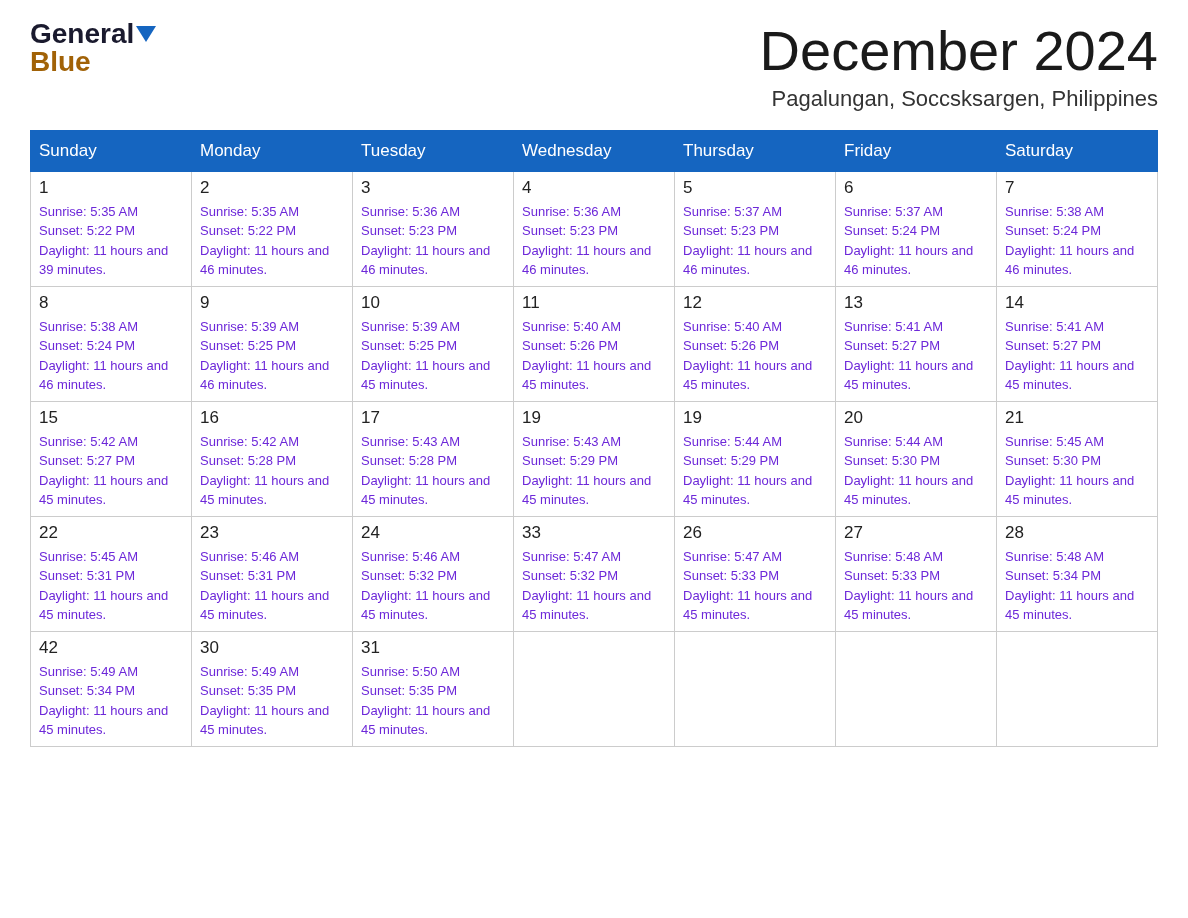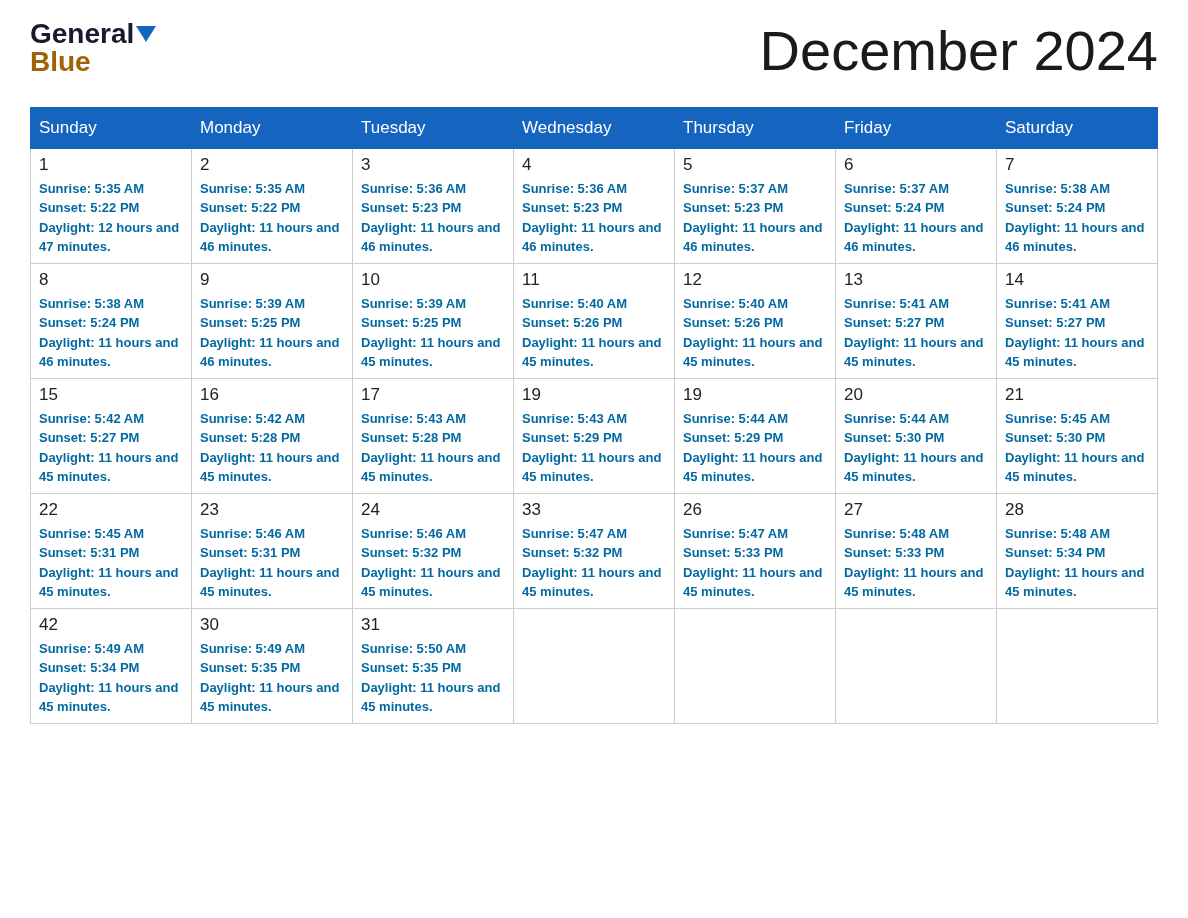--- a/index.html
+++ b/index.html
@@ -7,21 +7,21 @@
       font-family: Arial, sans-serif;
       background: #fff;
       width: 1188px;
       min-height: 918px;
       padding: 20px 30px;
     }
     .header {
       display: flex;
       justify-content: space-between;
       align-items: flex-start;
-      margin-bottom: 25px;
+      margin-bottom: 18px;
     }
     .logo {
       display: flex;
       flex-direction: column;
       align-items: flex-start;
     }
     .logo-text-general {
       font-size: 28px;
       font-weight: bold;
       color: #1a1a2e;
@@ -86,22 +86,21 @@
     }
     .day-number {
       font-size: 17px;
       font-weight: normal;
       display: block;
       margin-bottom: 4px;
     }
     .day-info {
       font-size: 13px;
       line-height: 1.5;
-      color: #0369a1;
-      font-weight: bold;
+      color: #6d28d9;
     }
     .empty-cell {
       background: #fff;
     }
     .week-row td {
       height: 110px;
     }
   </style>
 </head>
 <body>
@@ -109,20 +108,21 @@
 <div class="header">
   <div class="logo">
     <div class="logo-row">
       <span class="logo-text-general">General</span>
       <span class="logo-triangle"></span>
     </div>
     <span class="logo-text-blue">Blue</span>
   </div>
   <div class="title-section">
     <div class="month-title">December 2024</div>
+    <div class="location-subtitle">Pagalungan, Soccsksargen, Philippines</div>
   </div>
 </div>
 
 <table class="calendar-table">
   <thead>
     <tr>
     <th>Sunday</th>
         <th>Monday</th>
         <th>Tuesday</th>
         <th>Wednesday</th>
@@ -131,21 +131,21 @@
         <th>Saturday</th>
       </tr>
   </thead>
   <tbody id="calendar-body">
   <tr class="week-row">
         <td>
           <span class="day-number">1</span>
           <div class="day-info">
             <span>Sunrise: 5:35 AM</span><br>
             <span>Sunset: 5:22 PM</span><br>
-            <span>Daylight: 12 hours and 47 minutes.</span>
+            <span>Daylight: 11 hours and 39 minutes.</span>
           </div>
         </td>
         <td>
           <span class="day-number">2</span>
           <div class="day-info">
             <span>Sunrise: 5:35 AM</span><br>
             <span>Sunset: 5:22 PM</span><br>
             <span>Daylight: 11 hours and 46 minutes.</span>
           </div>
         </td>

